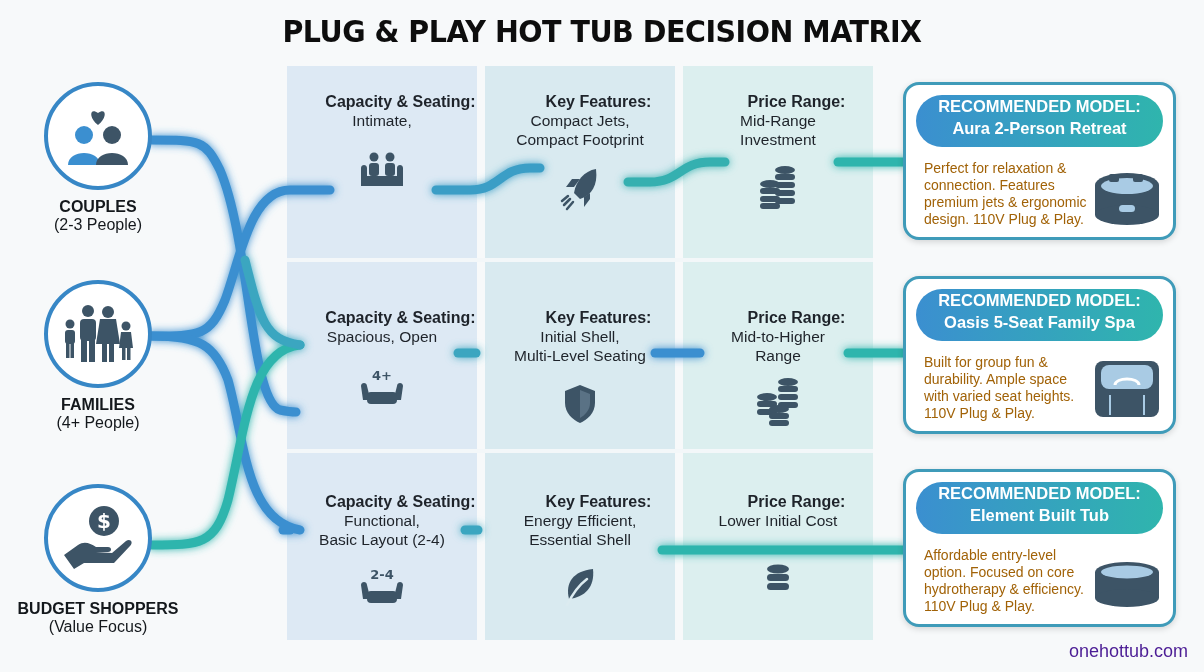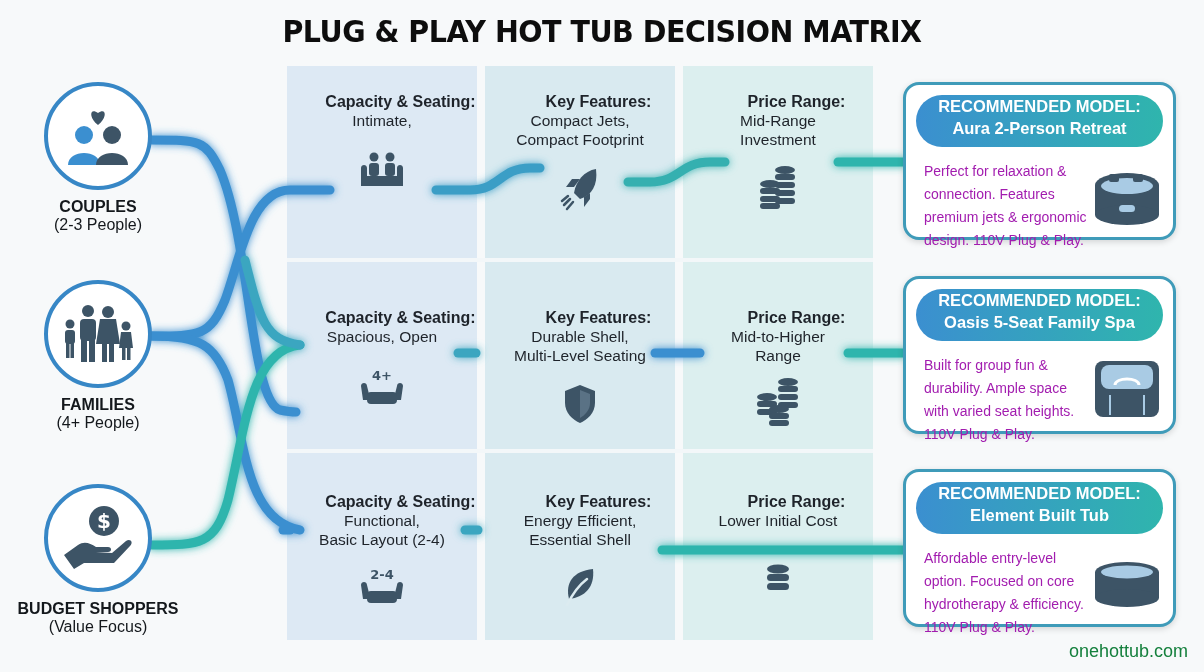--- a/index.html
+++ b/index.html
@@ -35,24 +35,24 @@
 
   .card {
     position: absolute; left: 903px; width: 273px; height: 158px; border-radius: 16px;
     background: #fff; border: 3px solid #3f9bb9; box-shadow: 0 2px 6px rgba(0,0,0,0.15);
   }
   .card .pill {
     position: absolute; left: 10px; top: 10px; width: 247px; height: 52px; border-radius: 26px;
     background: linear-gradient(90deg, #3b8fd0 0%, #2fb5ad 100%);
     color: #fff; text-align: center; font-weight: bold; font-size: 16.5px; line-height: 22px; 
   }
-  .card .desc { position: absolute; left: 18px; top: 75px; width: 170px; font-size: 14px; line-height: 23px; color: #a21caf; }
+  .card .desc { position: absolute; left: 18px; top: 75px; width: 170px; font-size: 14px; line-height: 17px; color: #a16207; }
   .card .tub { position: absolute; right: 12px; top: 86px; }
 
-  .watermark { position: absolute; right: 16px; bottom: 10px; font-size: 18px; color: #15803d; }
+  .watermark { position: absolute; right: 16px; bottom: 10px; font-size: 18px; color: #4c1d95; }
 </style>
 </head>
 <body>
 
 <div class="title">PLUG &amp; PLAY HOT TUB DECISION MATRIX</div>
 
 <div class="col c1"></div>
 <div class="col c2"></div>
 <div class="col c3"></div>
 <div class="row-sep" style="top:258px"></div>
@@ -188,21 +188,21 @@
   <div class="h">Capacity &amp; Seating:</div>
   <div>Spacious, Open</div>
   <svg style="margin-top:20px" width="50" height="40" viewBox="0 0 50 40">
     <text x="25" y="14" text-anchor="middle" font-size="13" font-weight="bold" fill="#3d5466" font-family="DejaVu Sans, sans-serif">4+</text>
     <path d="M4 20 C 4 16, 10 16, 10 20 L 12 28 L 38 28 L 40 20 C 40 16, 46 16, 46 20 L 44 34 L 6 34 Z" fill="#3d5466"></path>
     <rect x="10" y="26" width="30" height="12" rx="4" fill="#3d5466"></rect>
   </svg>
 </div>
 <div class="cell" style="left:485px; top:308px;">
   <div class="h">Key Features:</div>
-  <div>Durable Shell,</div>
+  <div>Initial Shell,</div>
   <div>Multi-Level Seating</div>
   <svg style="margin-top:18px" width="34" height="42" viewBox="0 0 34 42">
     <path d="M17 2 L 32 8 L 32 20 C 32 30, 24 37, 17 40 C 10 37, 2 30, 2 20 L 2 8 Z" fill="#3d5466"></path>
     <path d="M17 7 L 27 11 L 27 20 C 27 27, 22 32, 17 35 Z" fill="#5a7285"></path>
   </svg>
 </div>
 <div class="cell" style="left:683px; top:308px;">
   <div class="h">Price Range:</div>
   <div>Mid-to-Higher</div>
   <div>Range</div>

